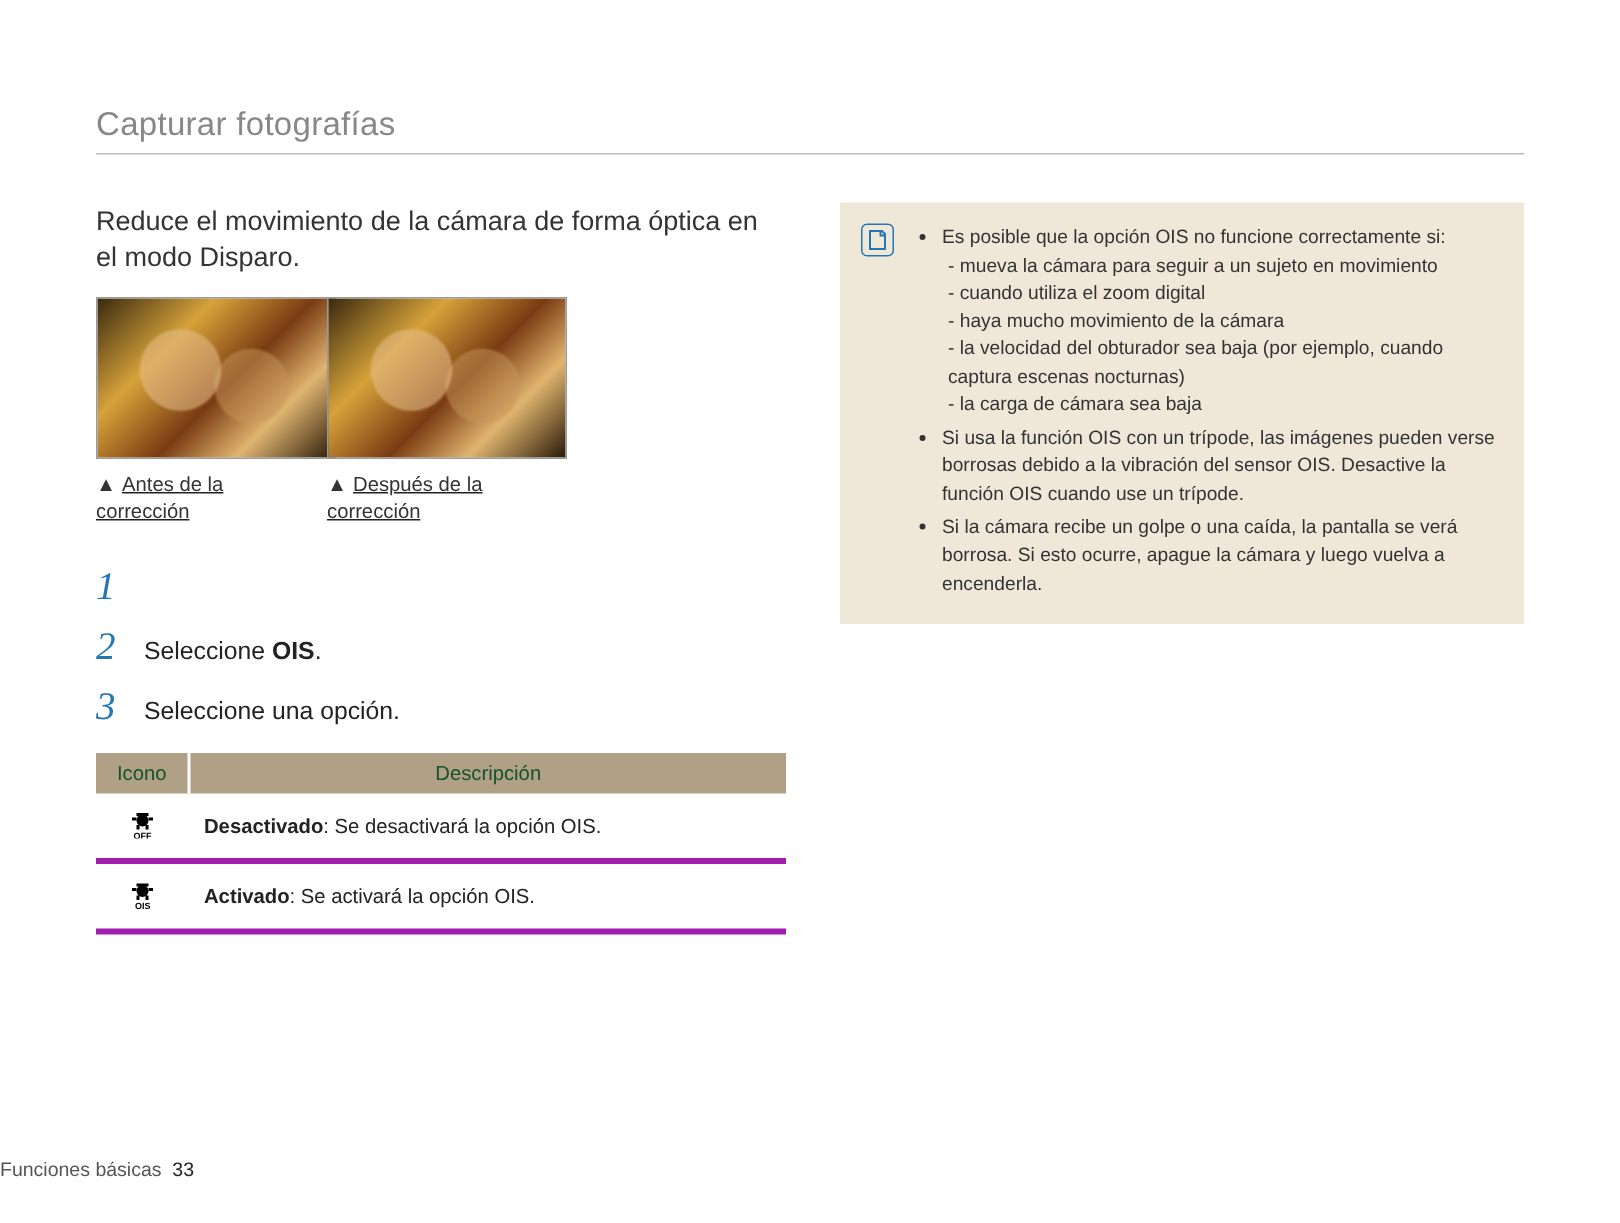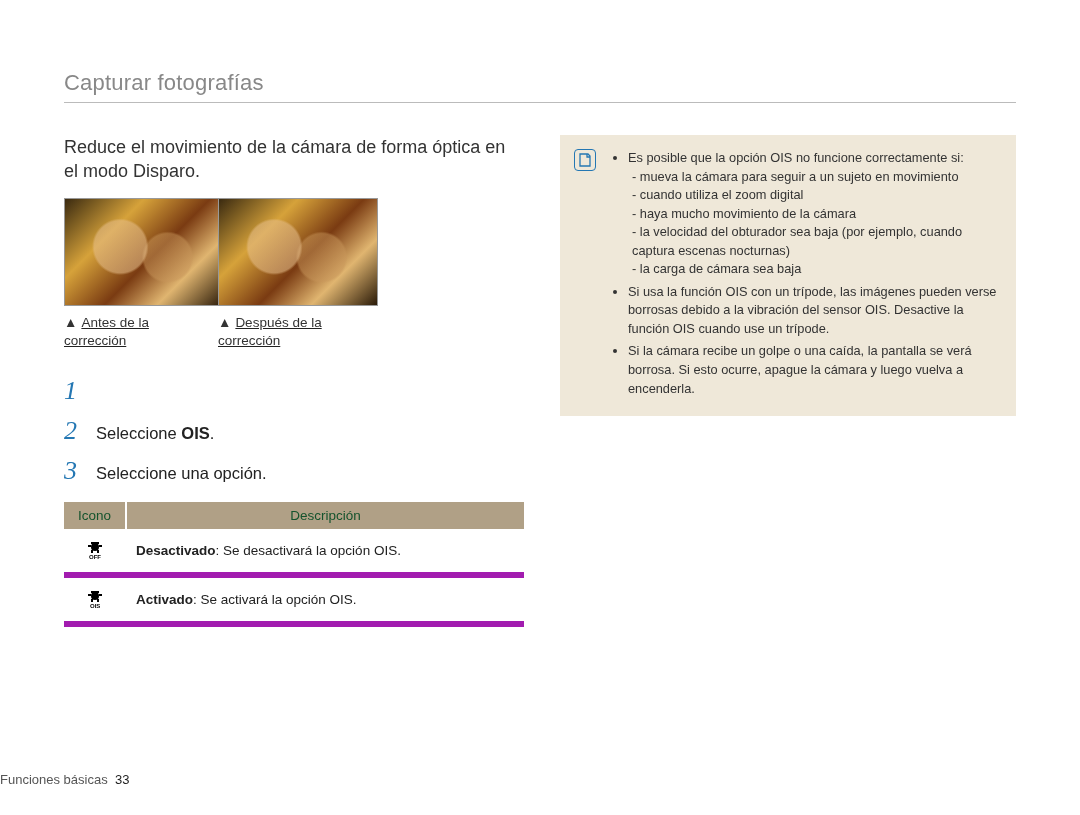--- a/index.html
+++ b/index.html
@@ -22,21 +22,21 @@
   ol.steps li { display: flex; align-items: baseline; gap: 12px; margin-bottom: 10px; }
   ol.steps li .num { font-family: Georgia, "Times New Roman", serif; font-style: italic; font-size: 26px; color: #2477b3; width: 20px; flex-shrink:0; }
   ol.steps li .steptext { font-size: 16.5px; color: #222; }
   .menu-box { display: inline-block; border: 1.5px solid #000; padding: 0 6px; font-weight: 800; font-size: 14.5px; vertical-align: baseline; letter-spacing: 0.5px; }
   .bracket { font-size: 16.5px; }
   .bold { font-weight: 700; }
 
   table.opts { width: 100%; border-collapse: collapse; margin-top: 16px; font-size: 13.5px; }
   table.opts thead th { background: #b0a086; color: #14532d; font-weight: 400; text-align: center; padding: 6px 10px; }
   table.opts thead th:first-child { width: 62px; border-right: 2px solid #fff; }
-  table.opts tbody td { padding: 10px 10px; border-bottom: 6px solid #a21caf; vertical-align: middle; }
+  table.opts tbody td { padding: 10px 10px; border-bottom: 4px solid #a21caf; vertical-align: middle; }
   table.opts tbody td:first-child { text-align: center; }
   .ois-icon { display:inline-block; width:26px; height:20px; position:relative; }
   .ois-icon svg { width:26px; height:20px; }
 
   .notebox { background: #efe8d9; padding: 14px 16px 14px 14px; font-size: 12.8px; color: #333; line-height: 1.45; display:flex; gap:16px; }
   .notebox .note-icon { flex-shrink:0; width:22px; height:22px; border:1.5px solid #2477b3; border-radius:4px; color:#2477b3; display:flex; align-items:center; justify-content:center; font-size:14px; }
   .notebox ul.outer { list-style: disc; padding-left: 16px; }
   .notebox ul.outer > li { margin-bottom: 4px; }
   .notebox ul.inner { list-style: none; padding-left: 4px; }
   .notebox ul.inner li::before { content: "- "; }

